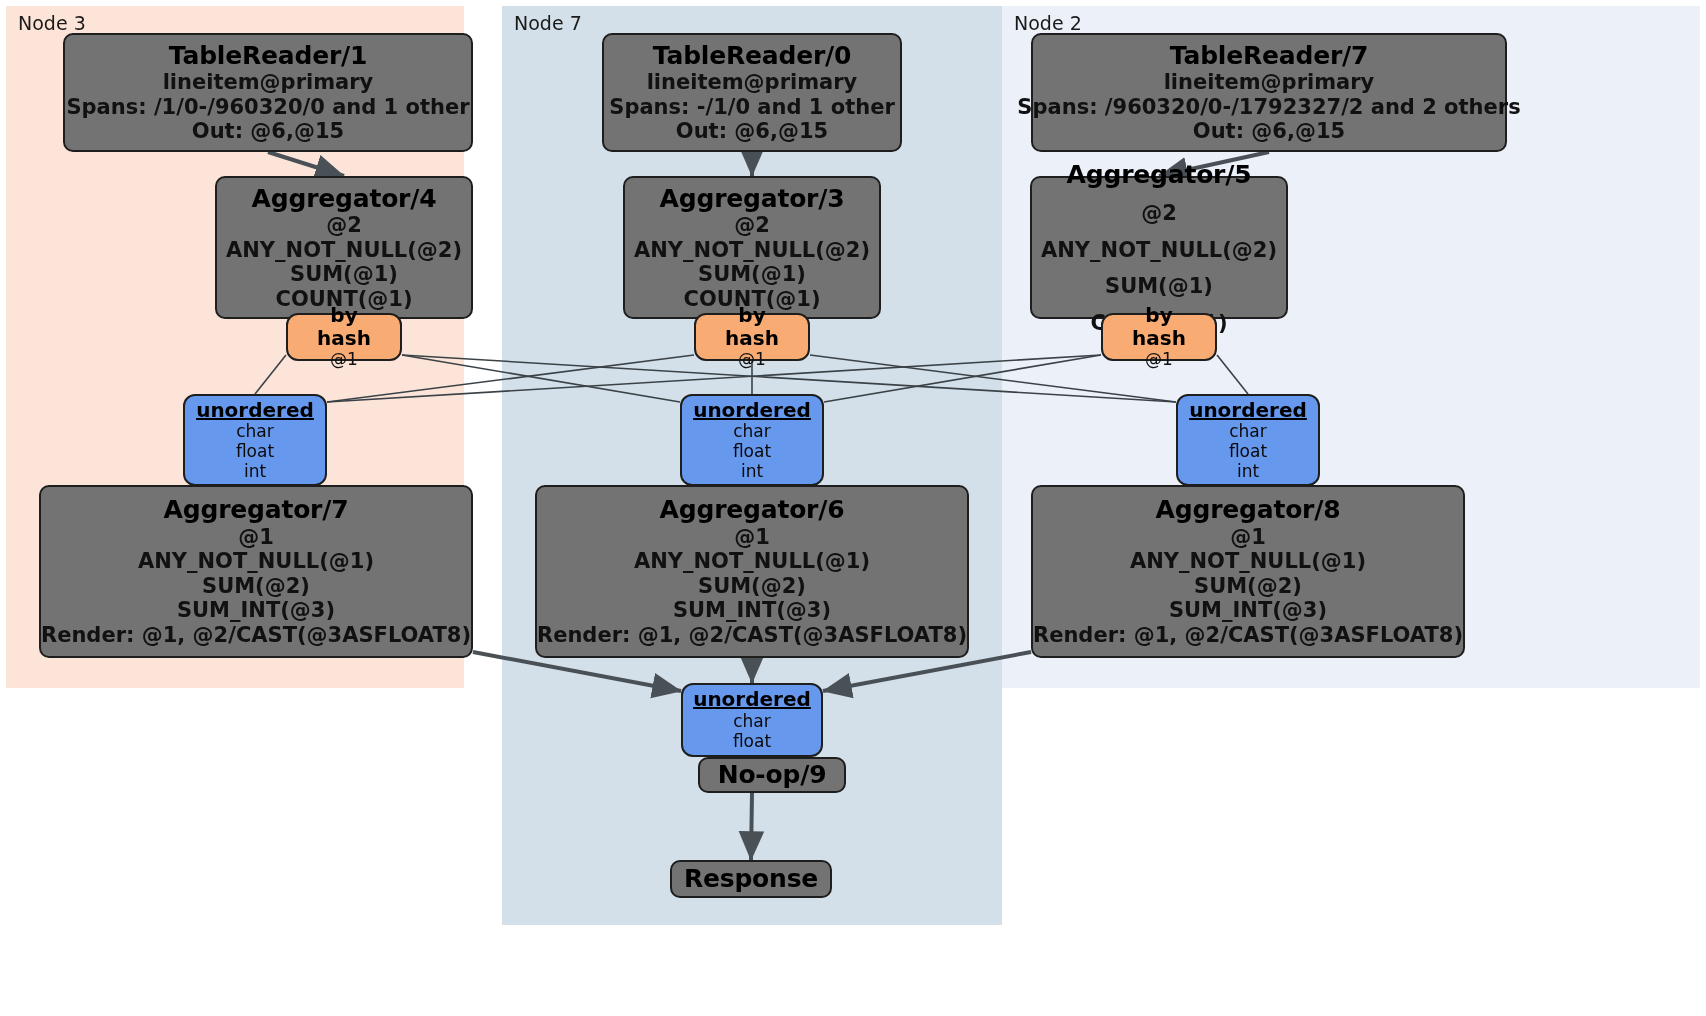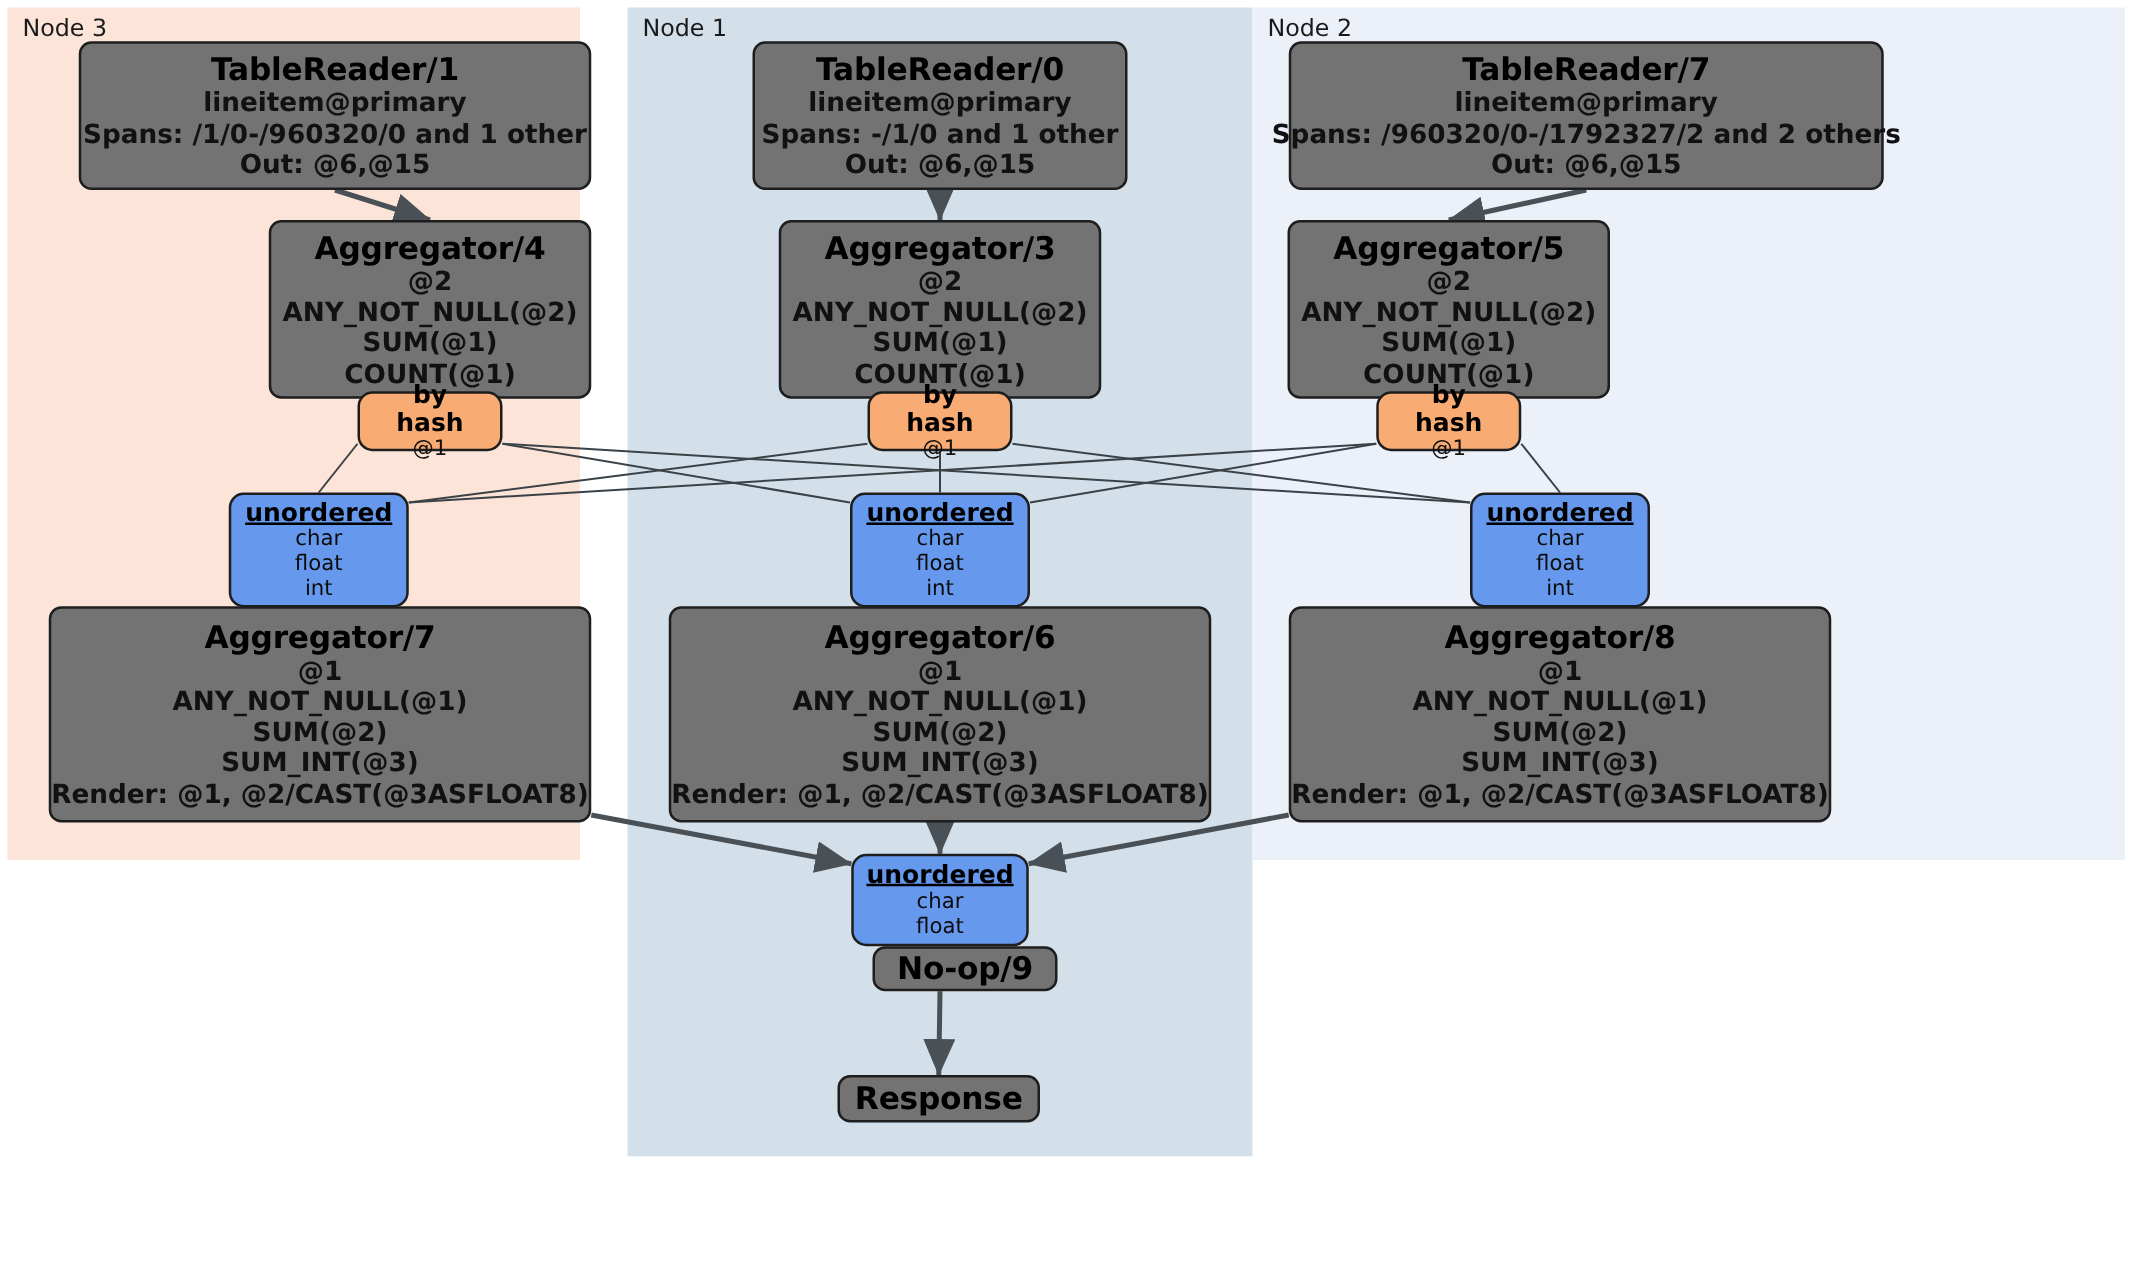--- a/index.html
+++ b/index.html
@@ -114,21 +114,21 @@
 </style>
 </head>
 <body>
 
 <div id="canvas">
 
   <div class="region" style="left: 6px; top: 6px; width: 458px; height: 682px; background: rgb(252, 229, 216); text-align: center;">
       <div class="region-label">Node 3</div>
     </div>
     <div class="region" style="left: 502px; top: 6px; width: 500px; height: 919px; background: rgb(211, 224, 233);">
-      <div class="region-label">Node 1</div>
+      <div class="region-label">Node 7</div>
     </div>
     <div class="region" style="left: 1002px; top: 6px; width: 698px; height: 682px; background: rgb(235, 240, 249);">
       <div class="region-label">Node 2</div>
     </div>
     <svg id="edges" viewBox="0 0 1706 1016" xmlns="http://www.w3.org/2000/svg">
     <defs>
       <marker id="arrow-thick" markerWidth="9" markerHeight="9" refX="7.2" refY="3.2" orient="auto" markerUnits="strokeWidth">
         <path d="M0,0 L7.4,3.2 L0,6.4 z" fill="#4a5156"></path>
       </marker>
       <marker id="arrow-thin" markerWidth="9" markerHeight="9" refX="7.5" refY="3.2" orient="auto" markerUnits="strokeWidth">
@@ -179,21 +179,21 @@
       <div class="det">SUM(@1)</div>
       <div class="det">COUNT(@1)</div>
     </div>
     <div class="gbox proc" style="left: 623px; top: 176px; width: 258px; height: 143px;">
       <div class="title">Aggregator/3</div>
       <div class="det">@2</div>
       <div class="det">ANY_NOT_NULL(@2)</div>
       <div class="det">SUM(@1)</div>
       <div class="det">COUNT(@1)</div>
     </div>
-    <div class="gbox proc" style="left: 1030px; top: 176px; width: 258px; height: 143px;">
+    <div class="gbox proc" style="left: 1030px; top: 176px; width: 258px; height: 143px; gap: 12px;">
       <div class="title">Aggregator/5</div>
       <div class="det">@2</div>
       <div class="det">ANY_NOT_NULL(@2)</div>
       <div class="det">SUM(@1)</div>
       <div class="det">COUNT(@1)</div>
     </div>
     <div class="gbox proc" style="left: 39px; top: 485px; width: 434px; height: 173px;">
       <div class="title">Aggregator/7</div>
       <div class="det">@1</div>
       <div class="det">ANY_NOT_NULL(@1)</div>

